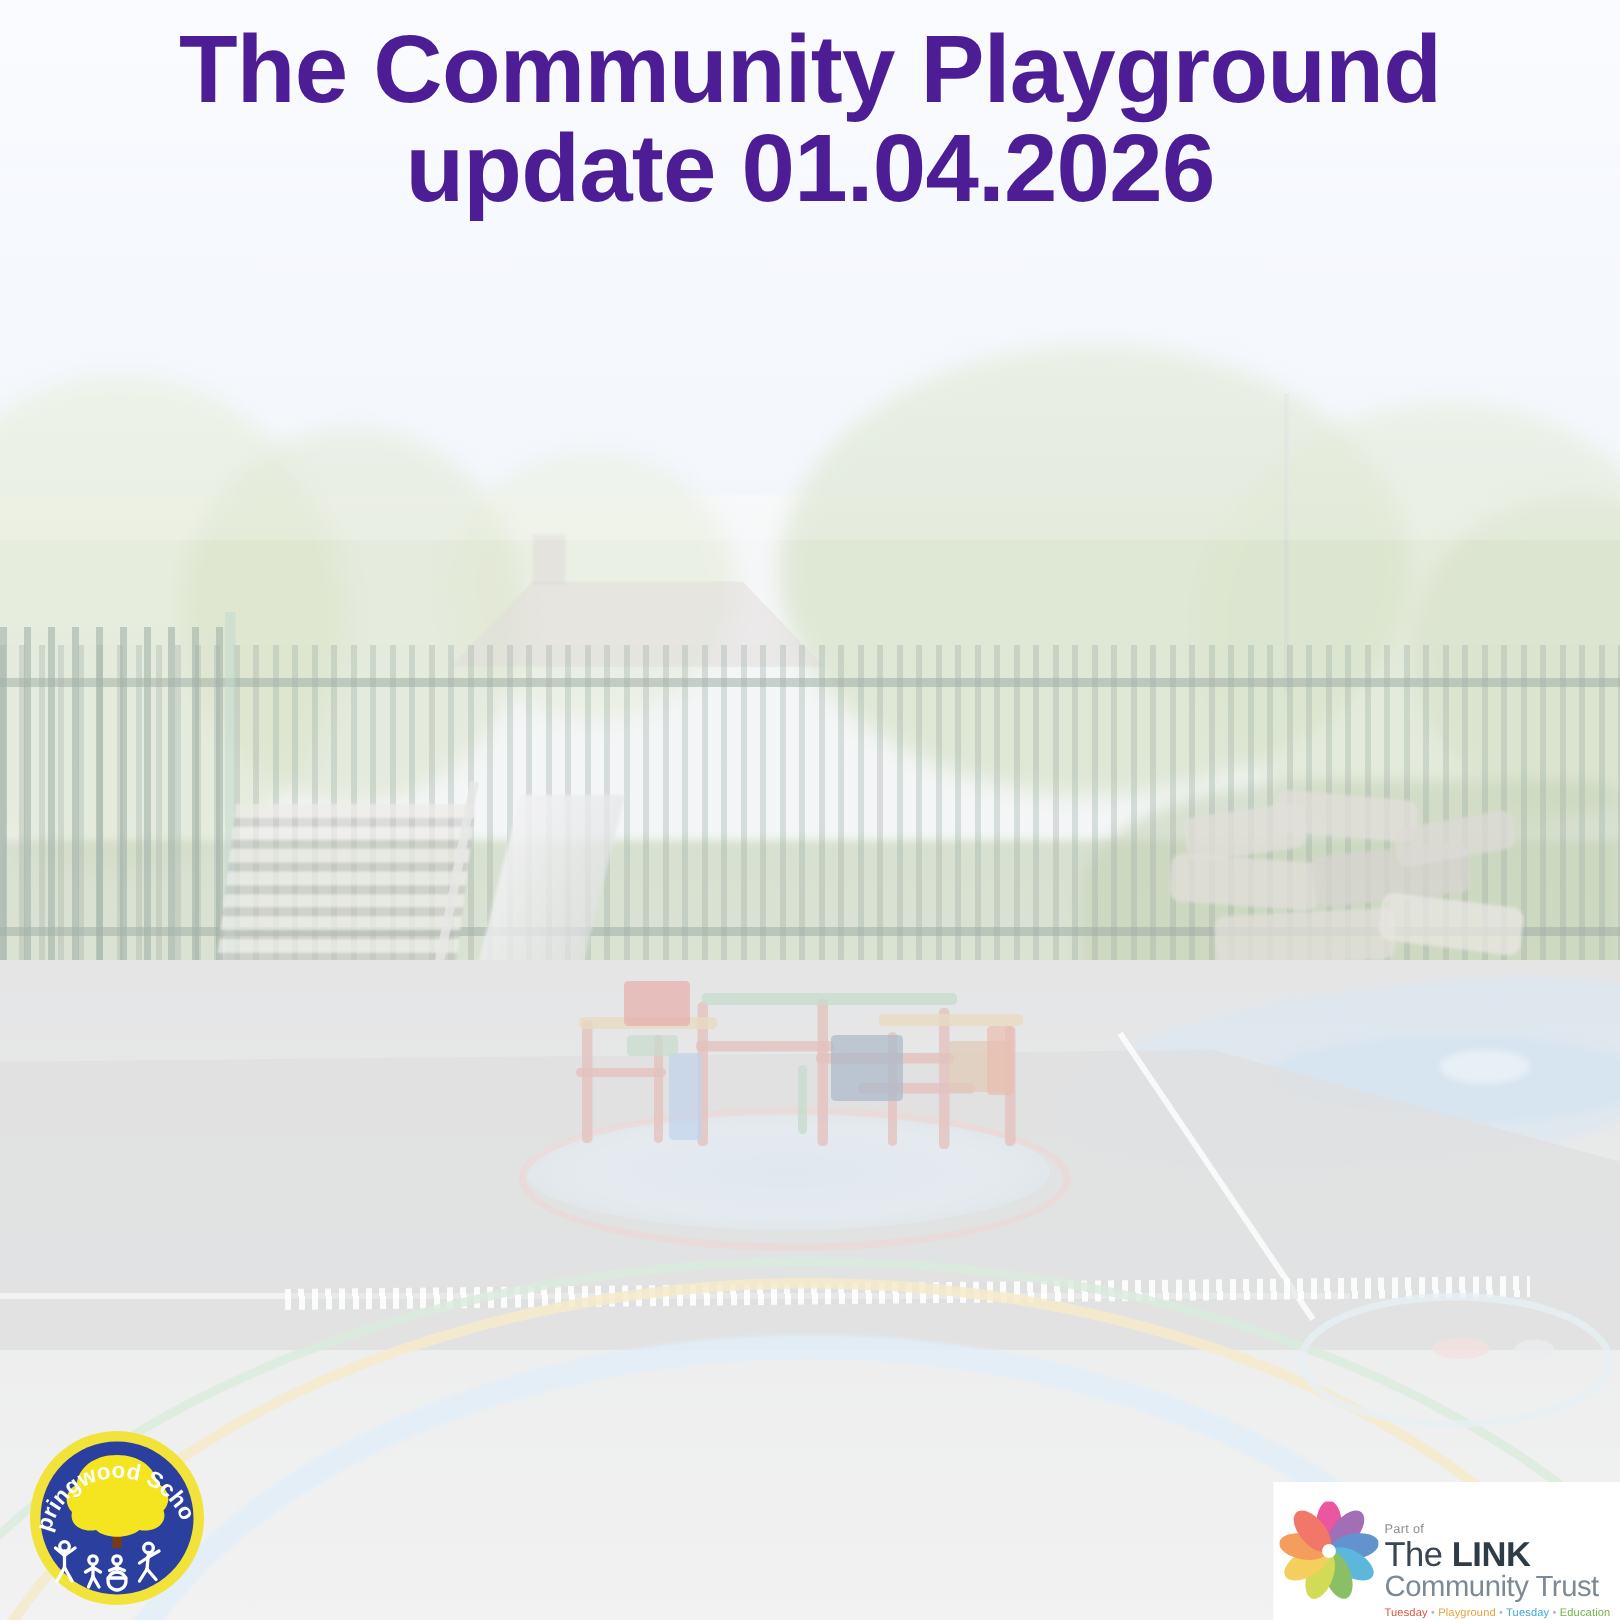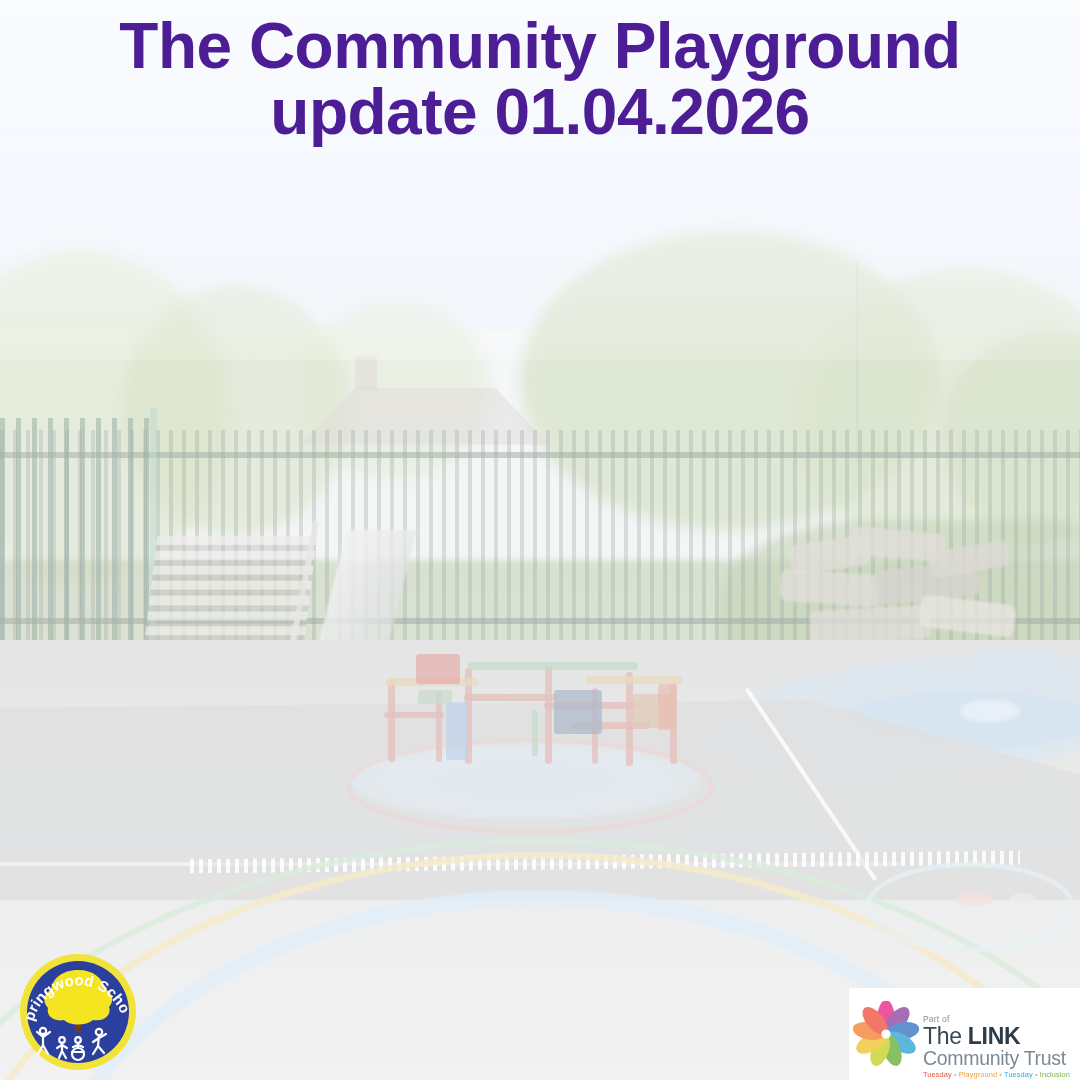--- a/index.html
+++ b/index.html
@@ -432,18 +432,18 @@
             </g>
           <circle cx="0" cy="0" r="7" fill="#ffffff"></circle>
         </g>
       </svg>
     </div>
     <div class="trust-words">
       <div class="tw-partof">Part of</div>
       <div class="tw-link"><span>The </span><b>LINK</b></div>
       <div class="tw-edu">Community Trust</div>
       <div class="tw-tag">
-        <span class="w1">Tuesday</span><span class="sep"> • </span><span class="w2">Playground</span><span class="sep"> • </span><span class="w3">Tuesday</span><span class="sep"> • </span><span class="w4">Inclusion</span>
+        <span class="w1">Tuesday</span><span class="sep"> • </span><span class="w2">Playground</span><span class="sep"> • </span><span class="w3">Tuesday</span><span class="sep"> • </span><span class="w4">Education</span>
       </div>
     </div>
   </div>
 
 </div>
 
 </body></html>

